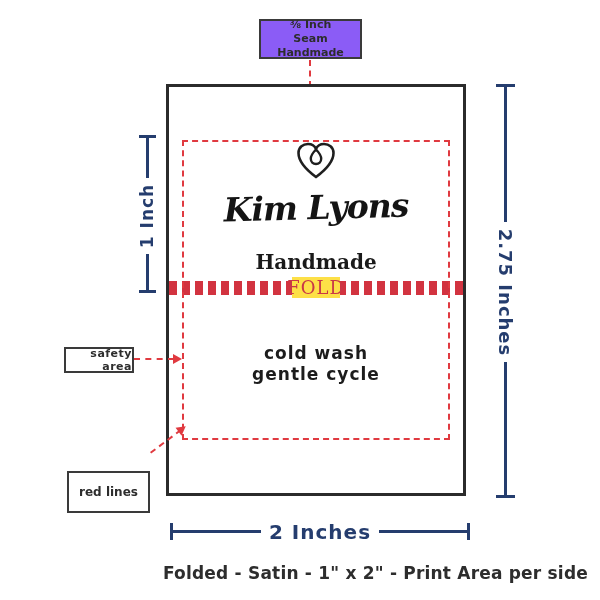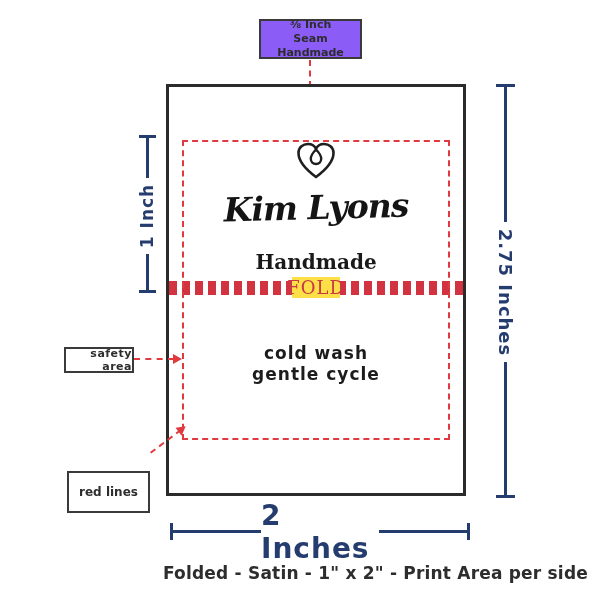--- a/index.html
+++ b/index.html
@@ -72,21 +72,21 @@
   
   .r-line  { left:504px; top:86px; width:3px; height:410px; }
   .r-cap-t { left:496px; top:84px; width:19px; height:3px; }
   .r-cap-b { left:496px; top:495px; width:19px; height:3px; }
   .r-label { left:487px; top:222px; width:37px; height:140px; font-size:18px; }
   .r-label span { transform:rotate(90deg); white-space:nowrap; }
   
   .b-line  { left:172px; top:530px; width:296px; height:3px; }
   .b-cap-l { left:170px; top:523px; width:3px; height:17px; }
   .b-cap-r { left:467px; top:523px; width:3px; height:17px; }
-  .b-label { left:261px; top:516px; width:118px; height:32px; font-size:28px; }
+  .b-label { left:261px; top:516px; width:118px; height:32px; font-size:20px; }
   
   .note-box {
     position:absolute; background:#fff; border:2px solid #3a3a3a; z-index:5;
     display:flex; flex-direction:column; align-items:center; justify-content:center;
     text-align:right; color:#2d2d2d;
   }
   .safety-note { left:64px; top:347px; width:70px; height:26px; font-size:11px; font-weight:600; letter-spacing:0.5px; }
   .redlines-note { left:67px; top:451px; width:83px; height:42px; font-size:12px; font-weight:600; line-height:16px;margin-top:20px; }
   .safety-arrow { position:absolute; left:134px; top:358px; width:40px; height:0; border-top:2px dashed #e03a40; }
   .arrow-right {

